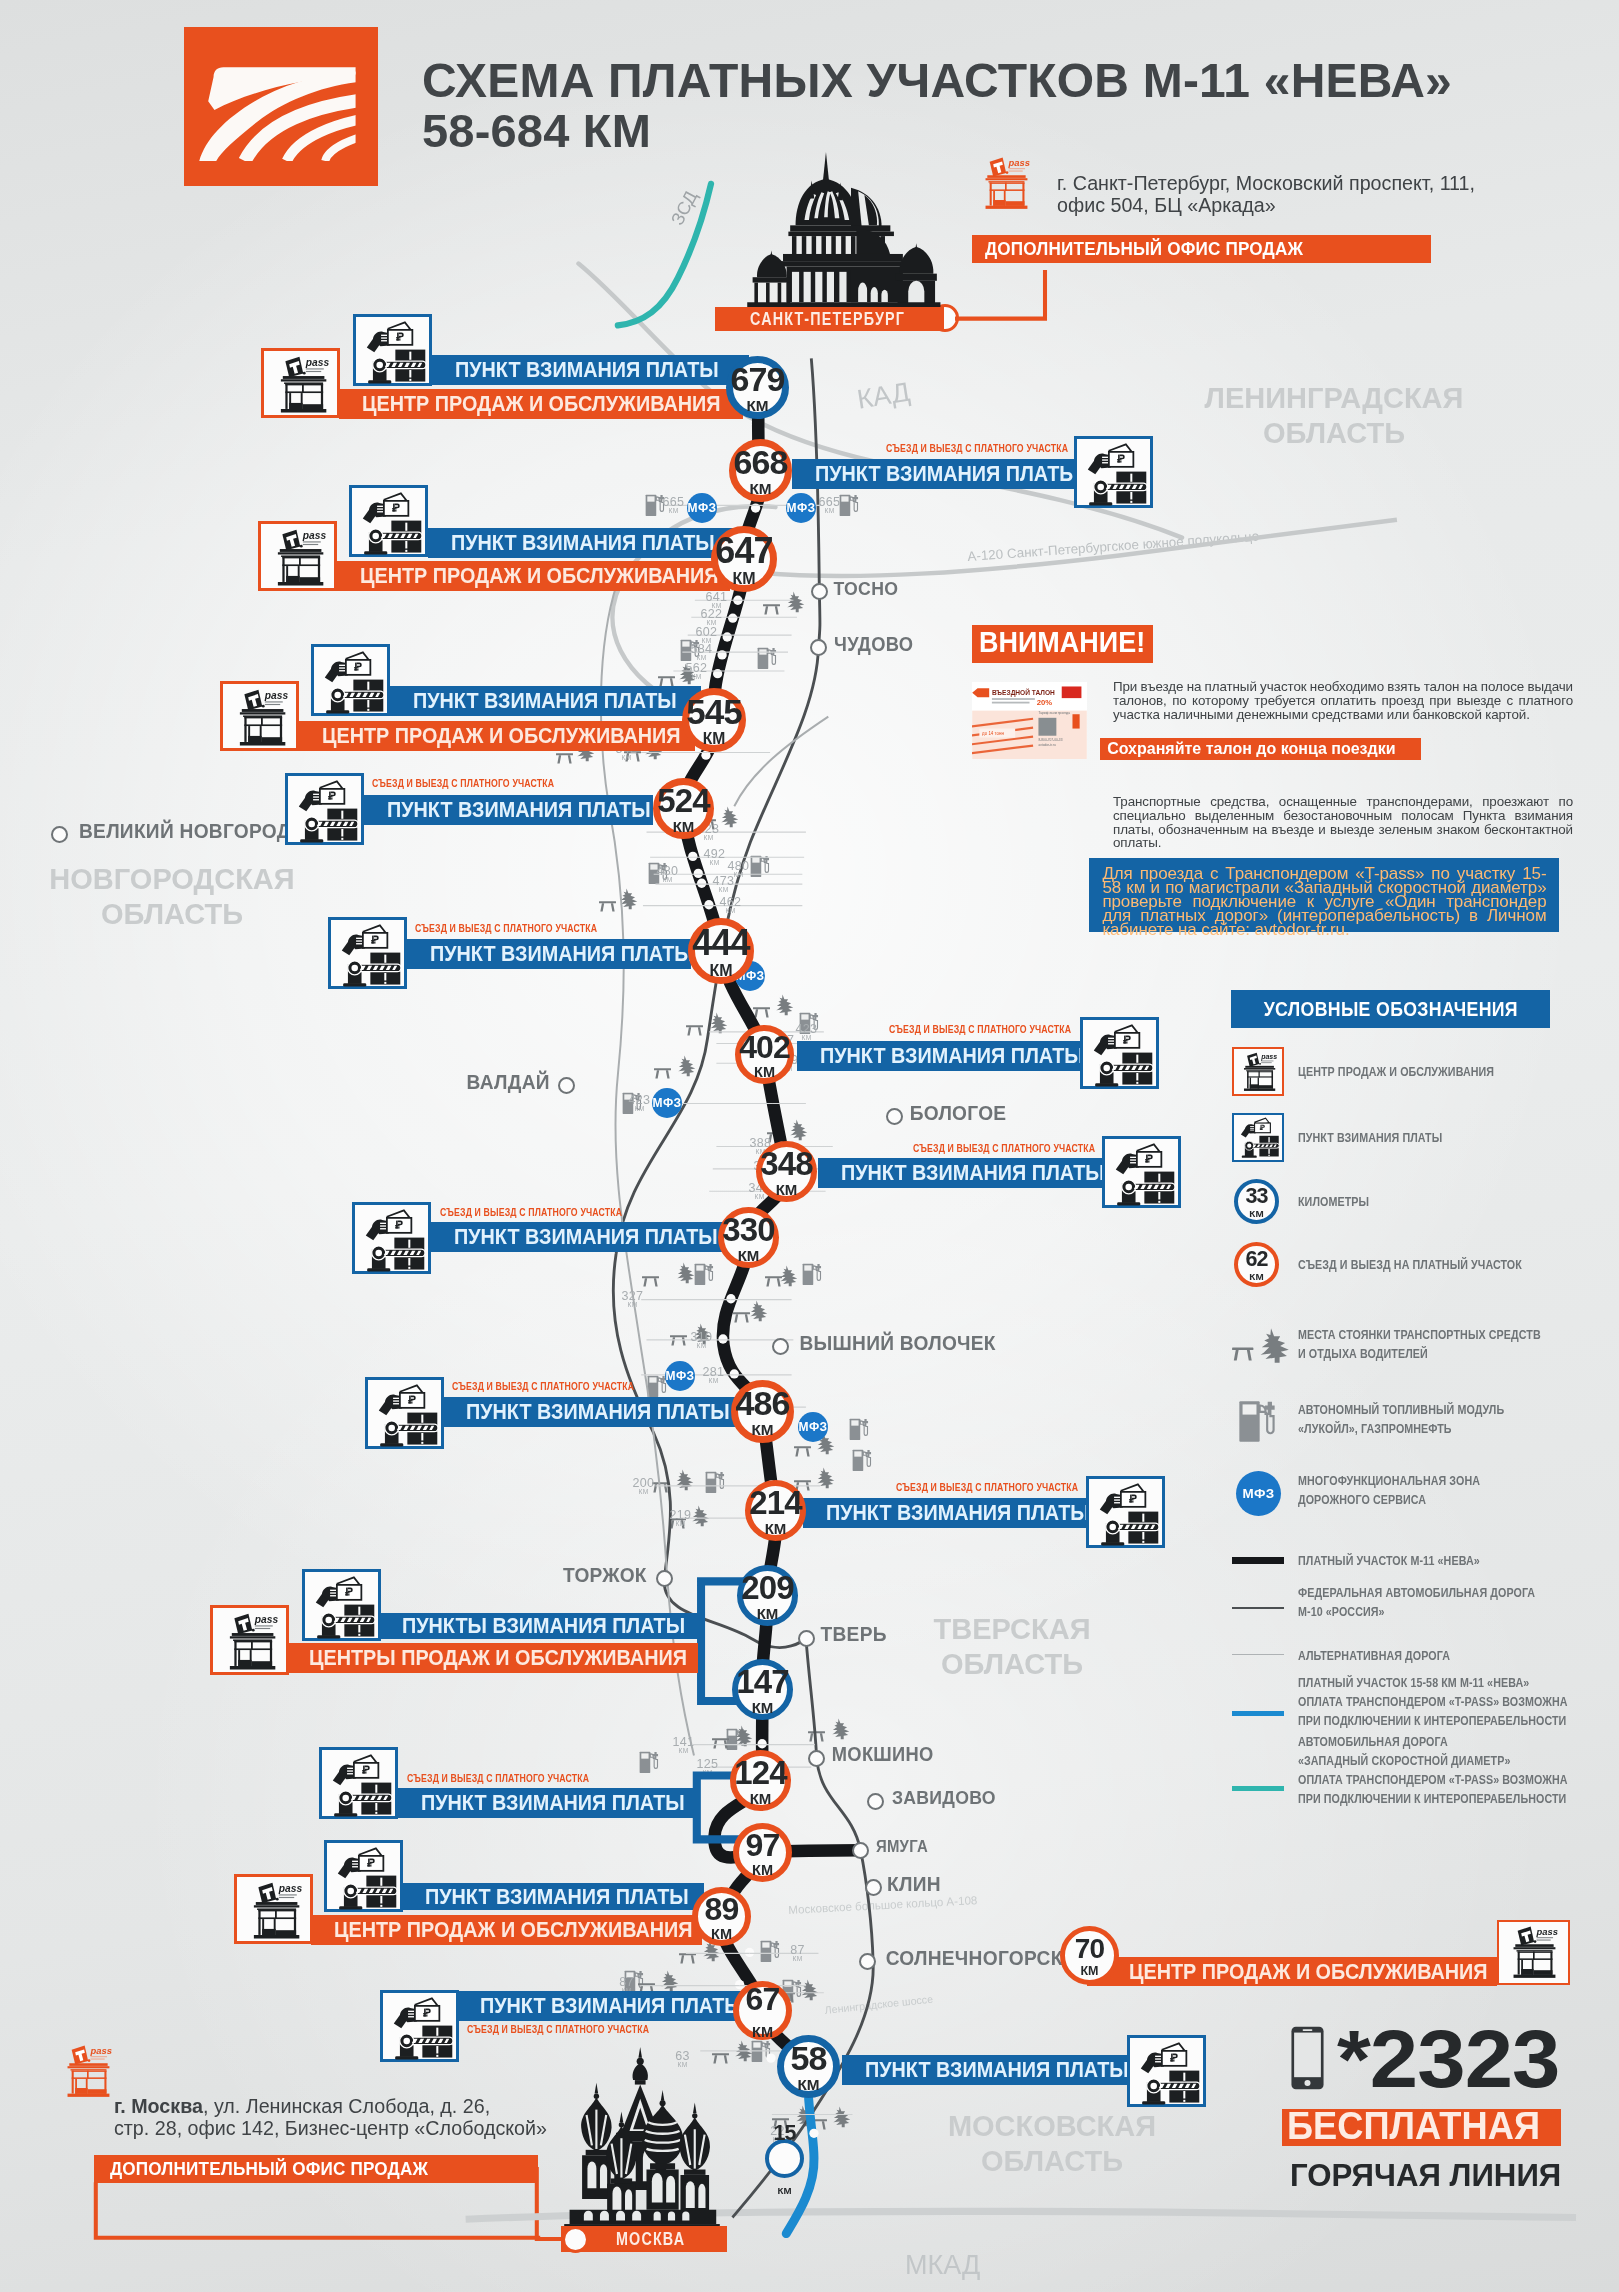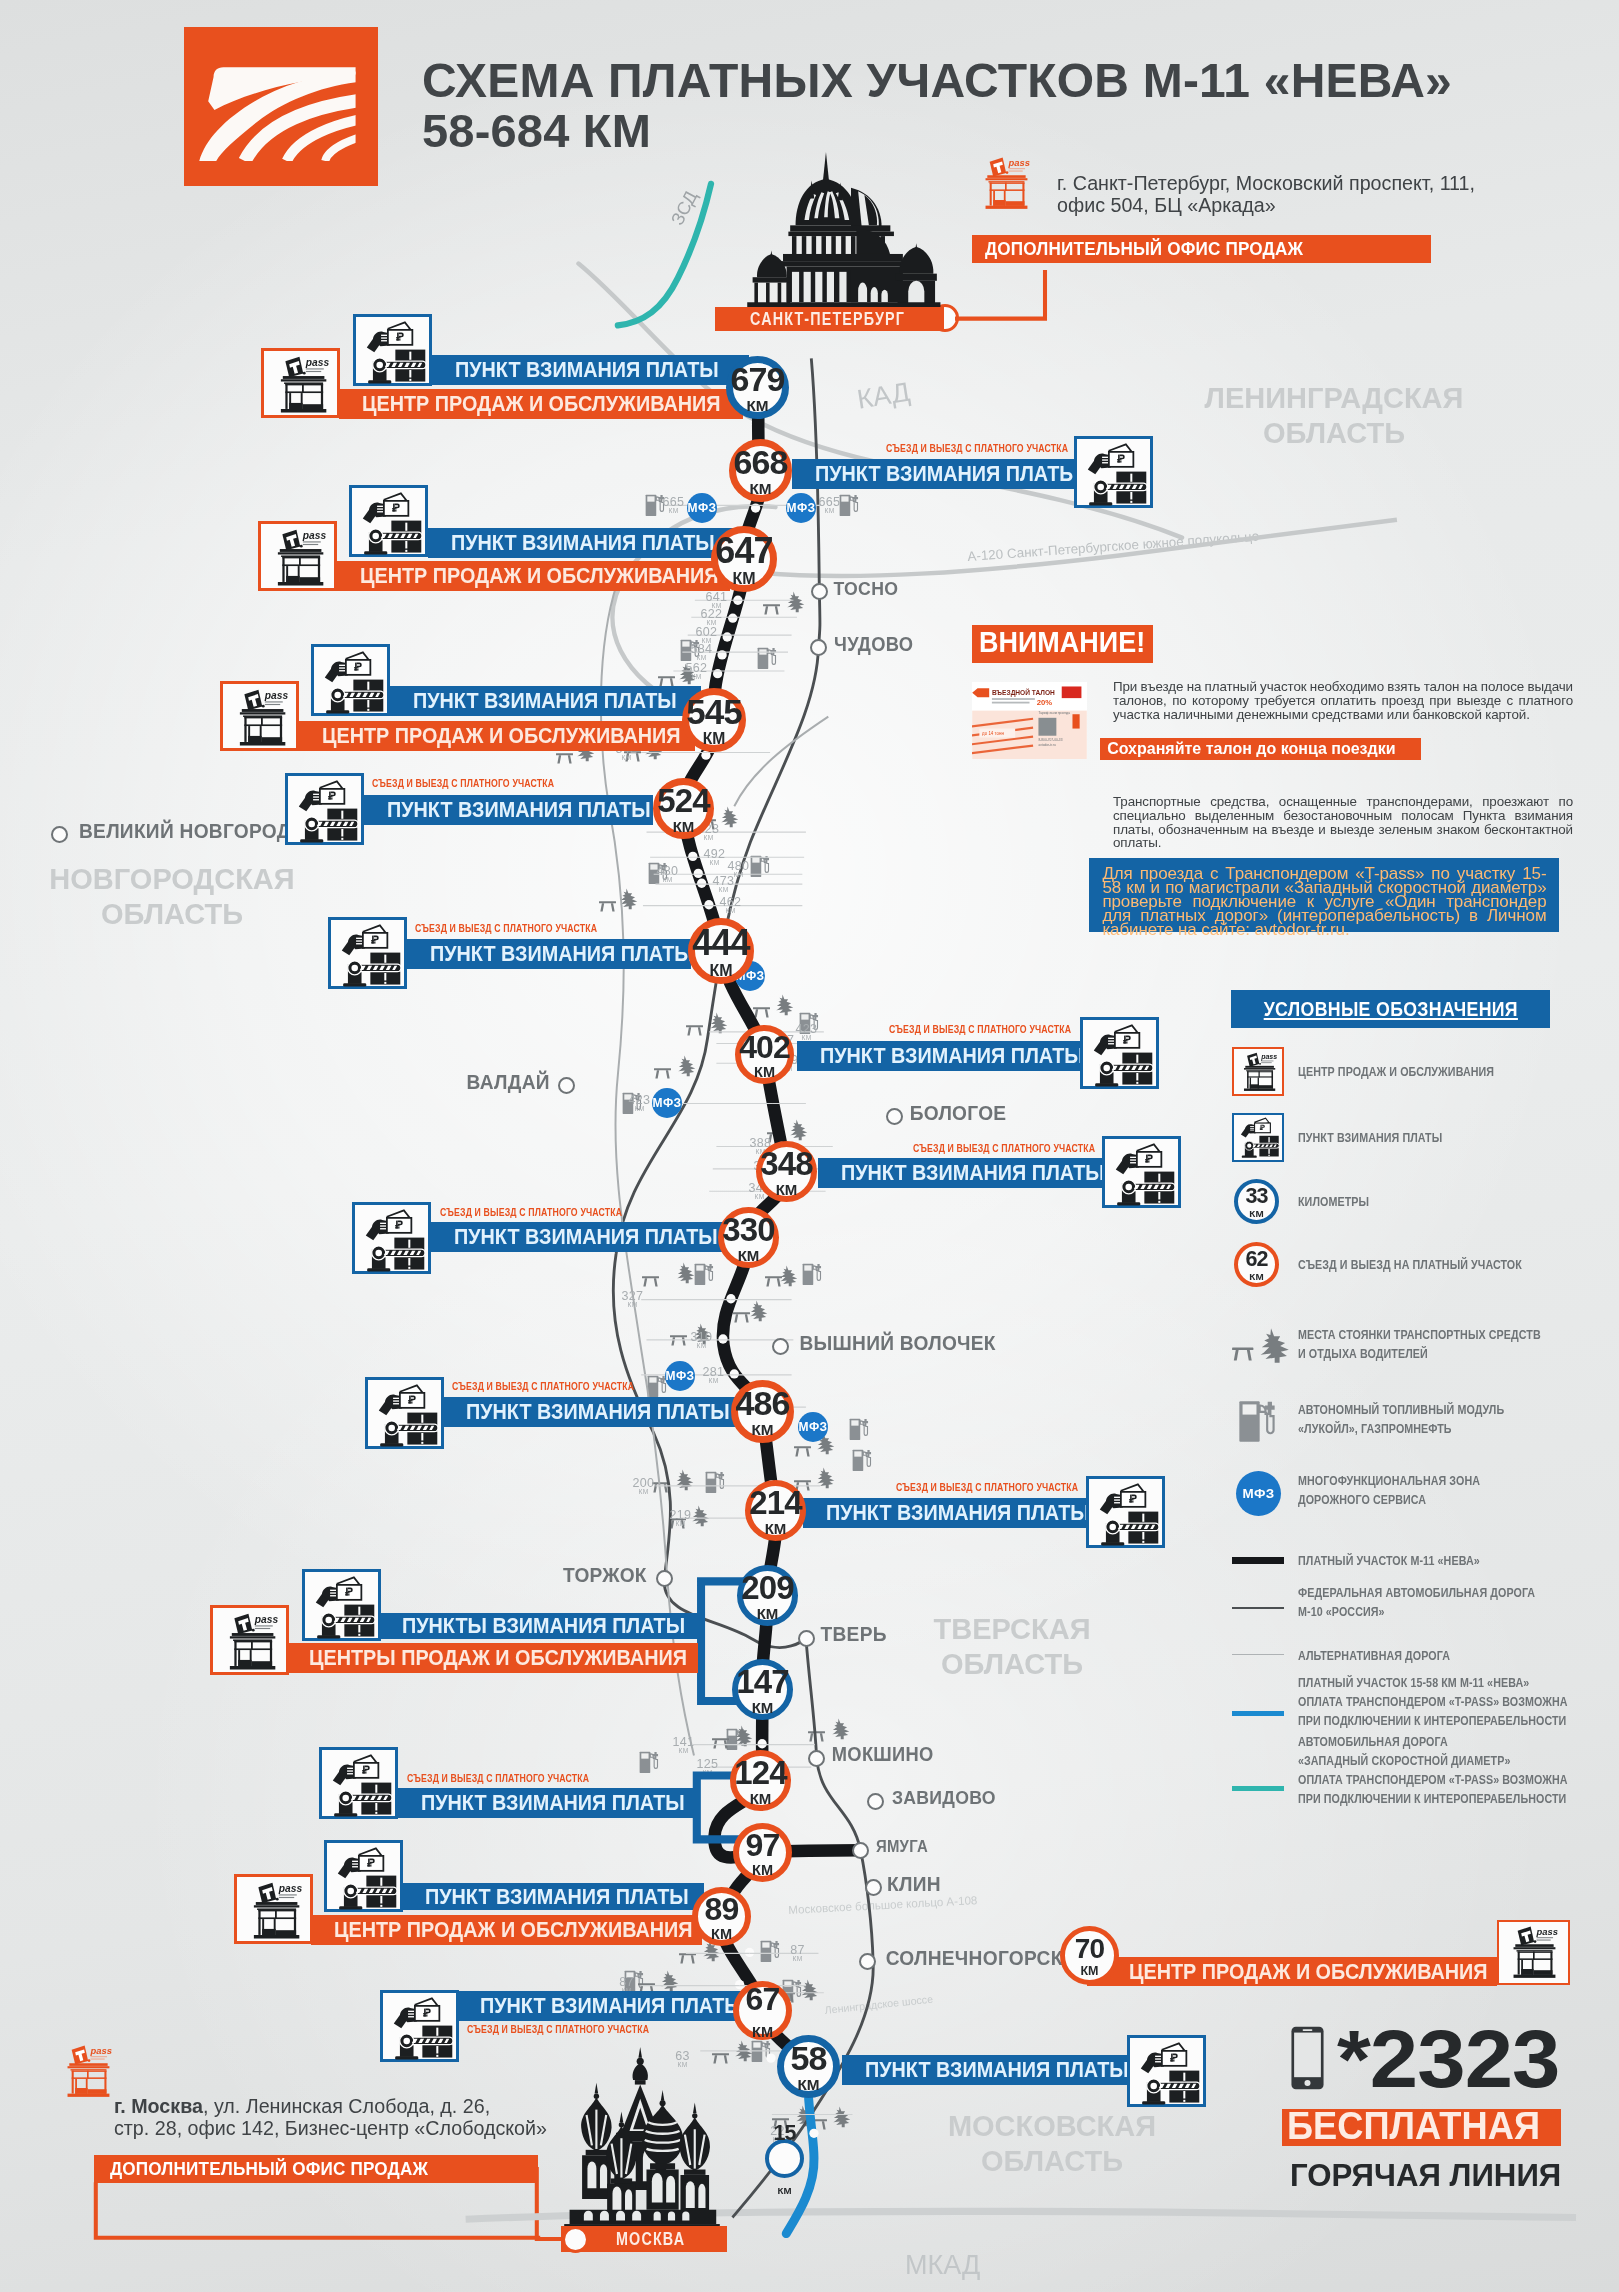--- a/index.html
+++ b/index.html
@@ -1734,21 +1734,21 @@
         </g>
  <path d="M112 36 l8 0 l0 16 l-8 0 z" fill="#e8501e"></path>
 </svg>
     </div>
 <div class="a bodytxt" style="left:1101px;top:680px;width:460px;"><span>При въезде на платный участок необходимо взять талон на полосе выдачи талонов, по которому требуется оплатить проезд при выезде с платного участка наличными денежными средствами или банковской картой.</span></div>
 <div class="a hilite" style="left:1100px;top:738px;width:321px;height:22.4px;">
       <span>Сохраняйте талон до конца поездки</span>
     </div>
 <div class="a bodytxt" style="left:1101px;top:795px;width:460px;"><span>Транспортные средства, оснащенные транспондерами, проезжают по специально выделенным безостановочным полосам Пункта взимания платы, обозначенным на въезде и выезде зеленым знаком бесконтактной оплаты.</span></div>
 <div class="a bluenote" style="left:1089px;top:858px;width:470px;height:74px;"><span>Для проезда с Транспондером «T-pass» по участку 15-58 км и по магистрали «Западный скоростной диаметр» проверьте подключение к услуге «Один транспондер для платных дорог» (интероперабельность) в Личном кабинете на сайте: avtodor-tr.ru.</span></div>
-<div class="a lgdhead" style="left:1231px;top:990px;width:319px;height:38px;text-decoration:underline;">
+<div class="a lgdhead" style="left:1231px;top:990px;width:319px;height:38px;">
       <span>УСЛОВНЫЕ ОБОЗНАЧЕНИЯ</span>
     </div>
 <div class="a ibox o" style="left:1232px;top:1047px;width:52px;height:49px;border-width:2.7px;">
       <div style="position:absolute;left:0.9px;top:0.9px;">
         <svg viewBox="0 0 100 100" width="47" height="44">
  <path d="M24 13 L46 6 L52 32 L30 38 Z" fill="#1c1f21"></path>
  <path d="M30 17.5 L45 12.6 L46.4 18.2 L40.8 20 L43.8 31 L38.5 32.5 L35.5 21.5 L31.2 22.9 Z" fill="#fff"></path>
  <circle cx="53.5" cy="31.5" r="2.2" fill="#1c1f21"></circle>
  <text x="56" y="20" font-family="Liberation Sans, sans-serif" font-size="16" font-weight="bold" font-style="italic" fill="#1c1f21">pass</text>
  <g fill="#7d8285">

